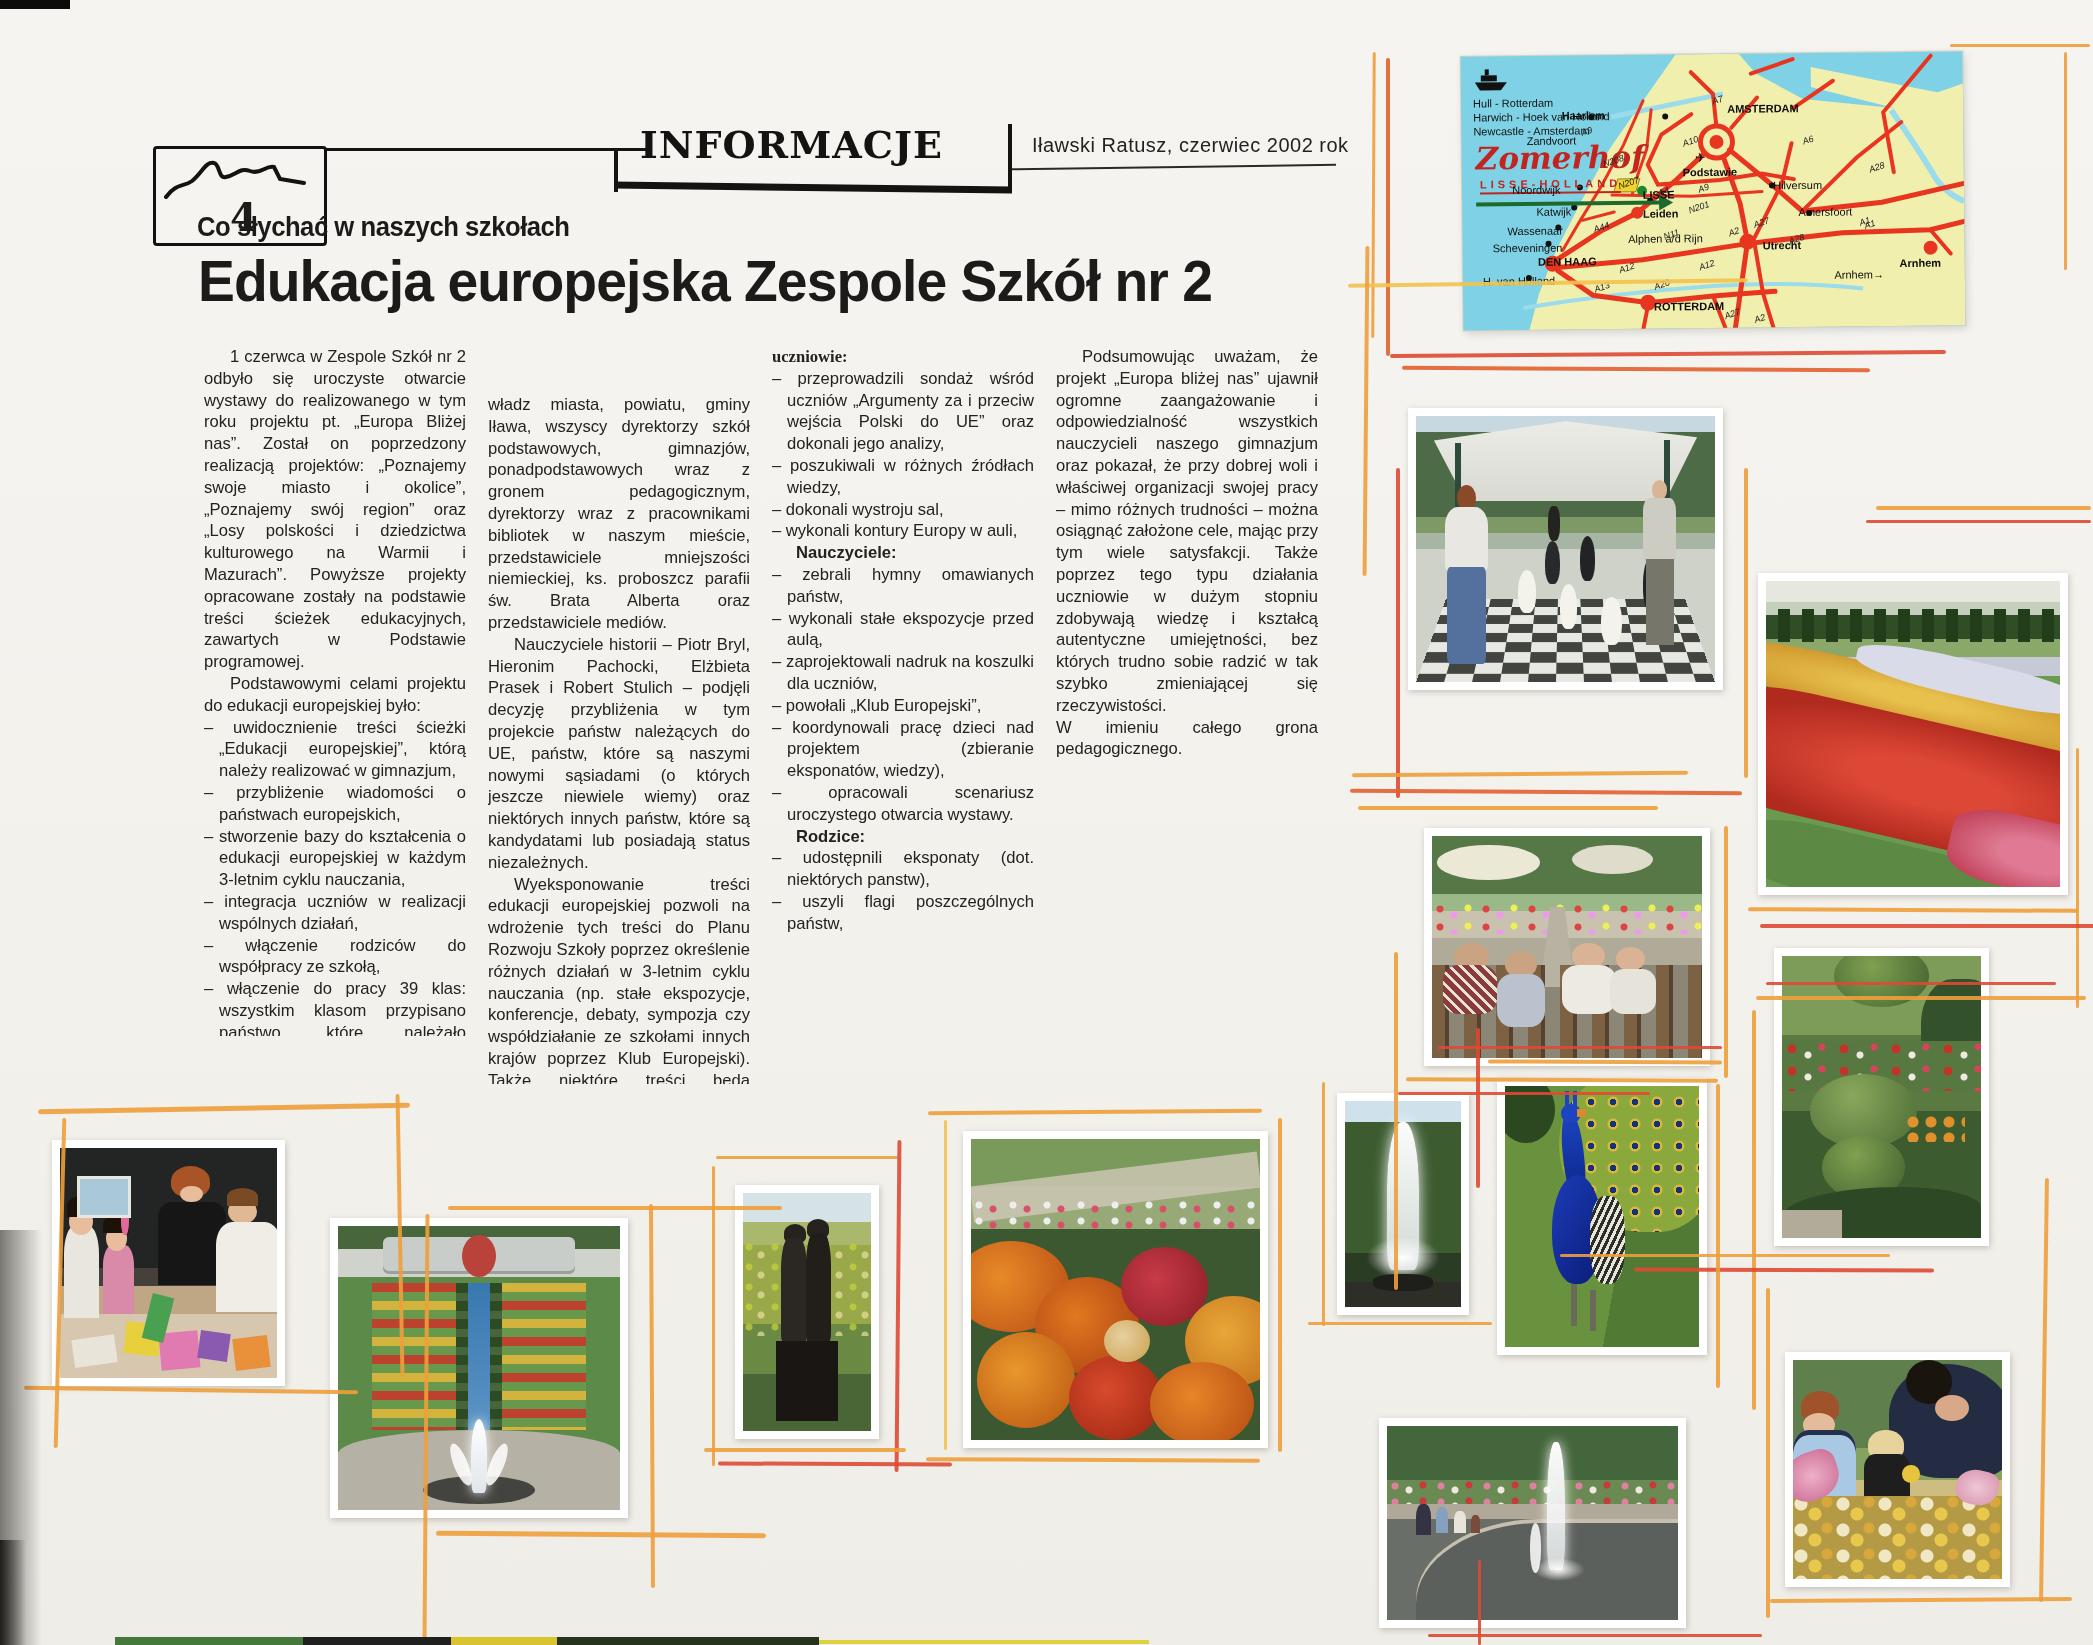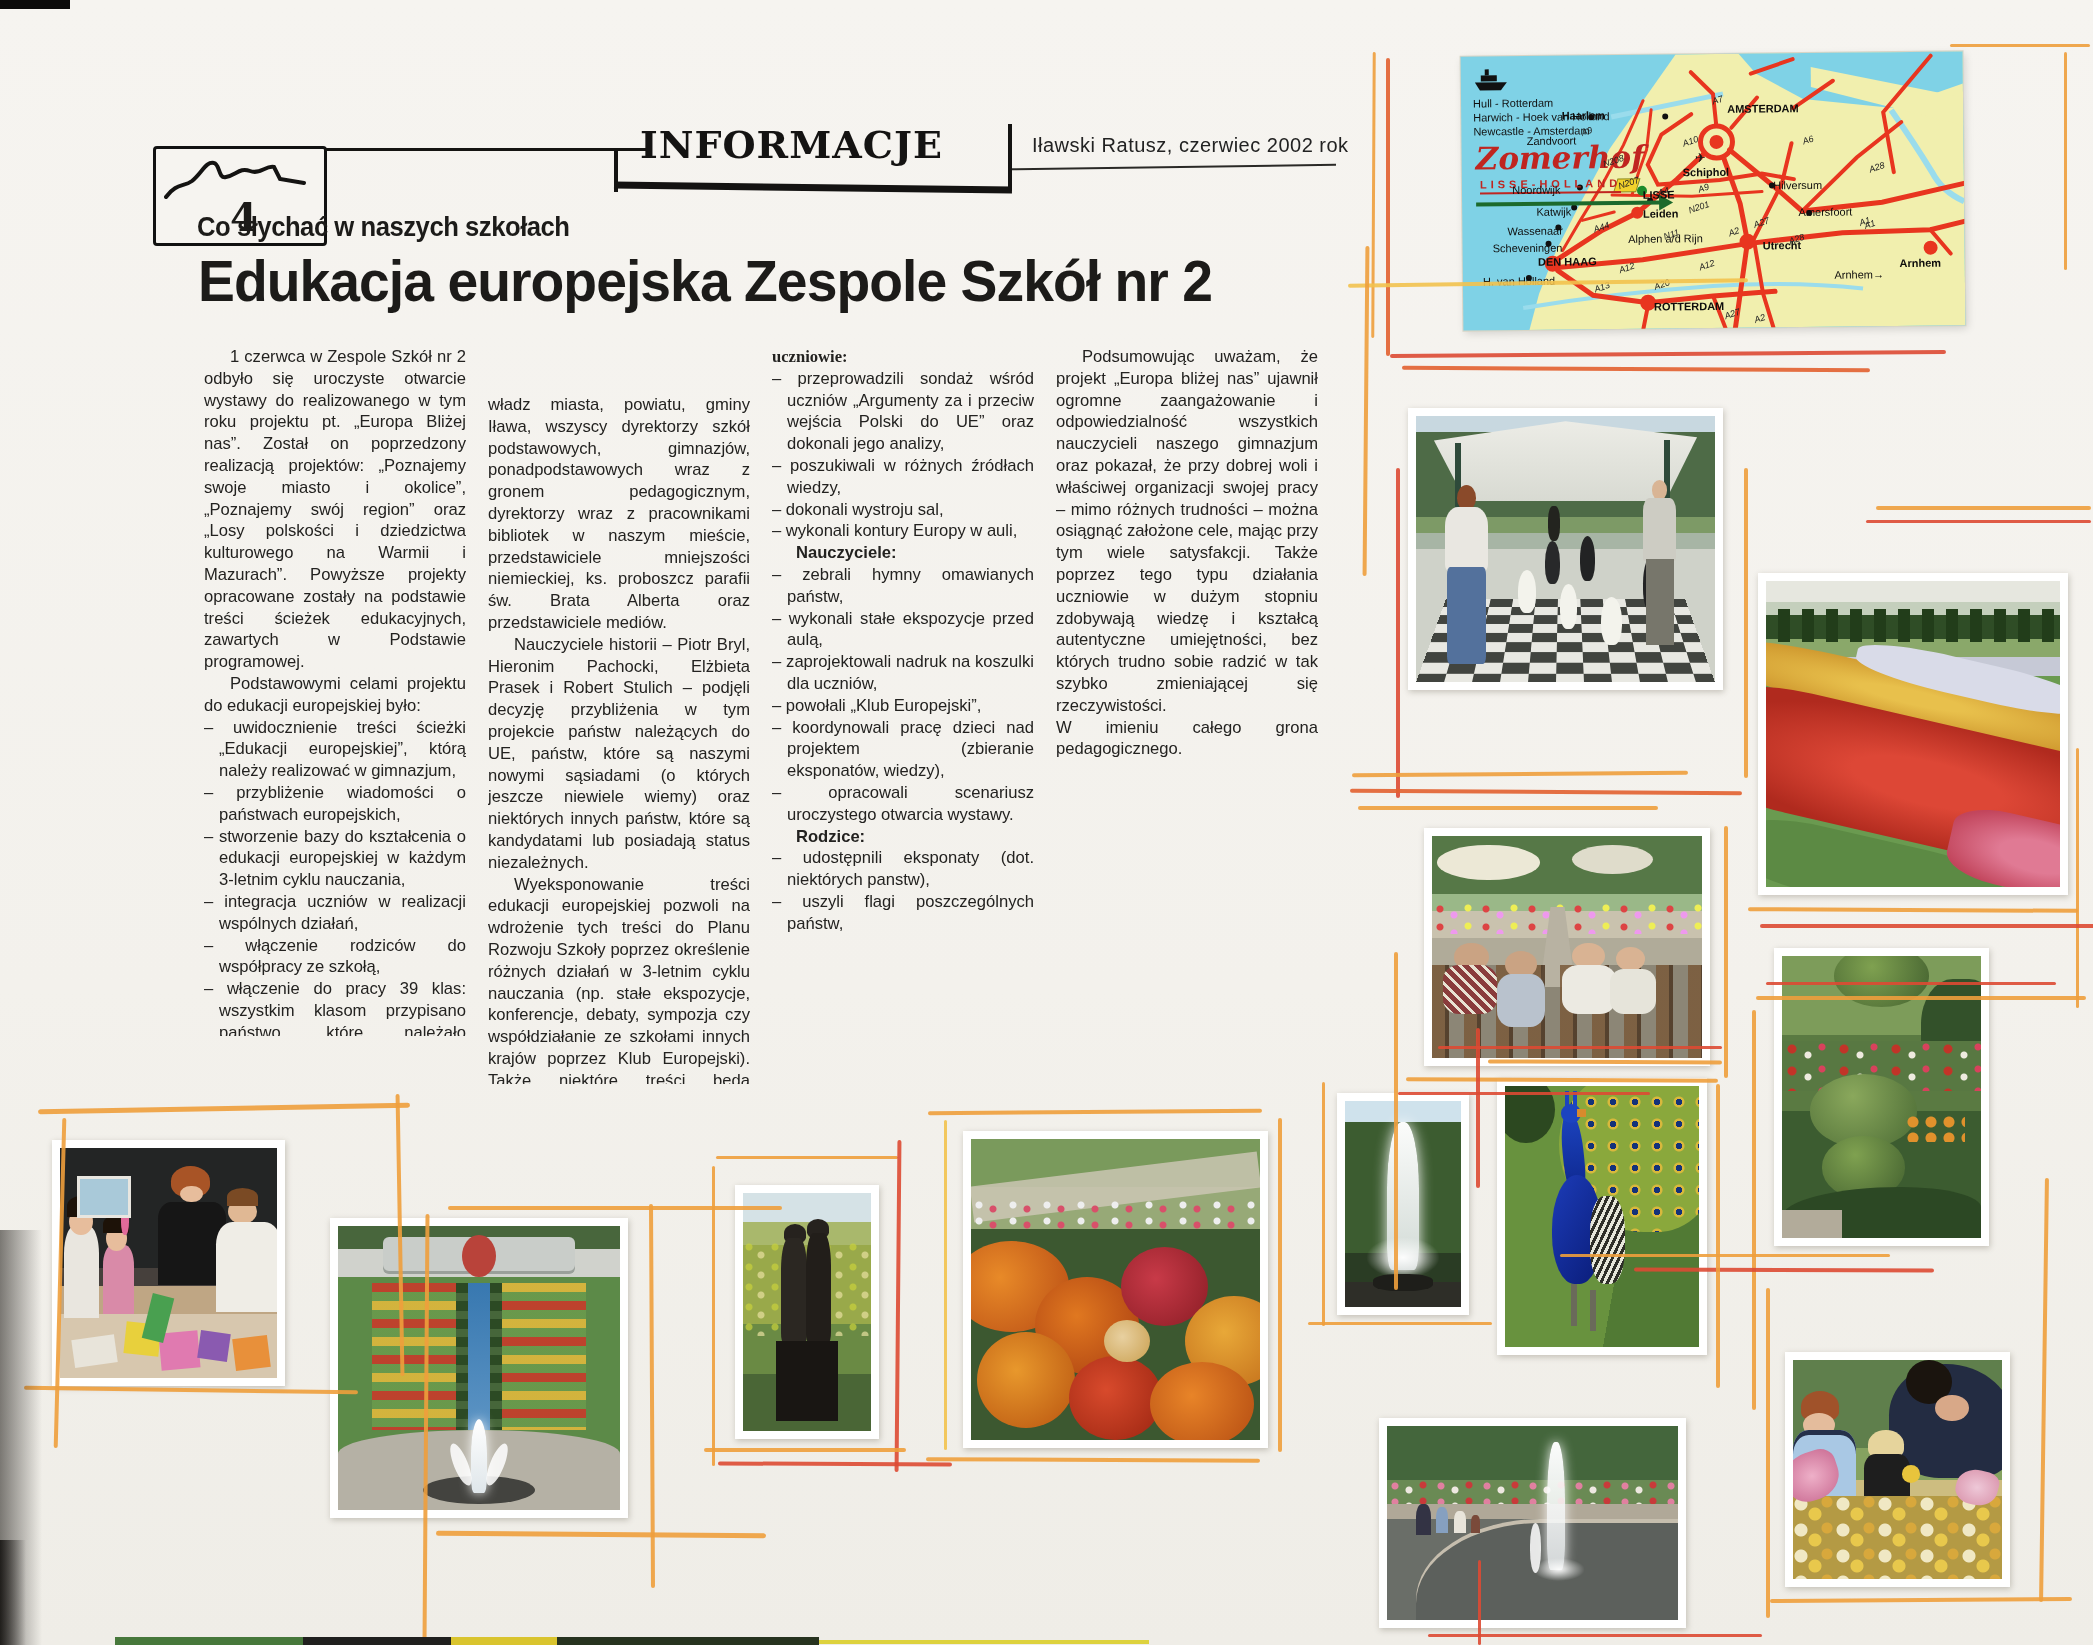--- a/index.html
+++ b/index.html
@@ -183,21 +183,21 @@
         <div>Newcastle - Amsterdam</div>
       </div>
     <div class="map-logo">Zomerhof</div>
     <div class="map-logo-sub">LISSE-HOLLAND</div>
     <div class="map-arrow"></div>
     <div class="plane">✈</div>
     <div class="ab" style="left:0;top:0;width:100%;height:100%;">
         <span class="city b" style="left: 20%; top: 22%;">Haarlem</span>
         <span class="city" style="left: 13%; top: 31%;">Zandvoort</span>
         <span class="city b" style="left: 53%; top: 20%;">AMSTERDAM</span>
-        <span class="city b" style="left: 44%; top: 43%;">Schiphol</span>
+        <span class="city b" style="left: 44%; top: 43%;">Podstawie</span>
         <span class="city" style="left: 10%; top: 49%;">Noordwijk</span>
         <span class="city b" style="left: 36%; top: 51%;">LISSE</span>
         <span class="city" style="left: 10%; top: 57%; margin-left: 24px;">Katwijk</span>
         <span class="city b" style="left: 36%; top: 58%;">Leiden</span>
         <span class="city" style="left: 33%; top: 67%;">Alphen a/d Rijn</span>
         <span class="city" style="left: 62%; top: 48%;">Hilversum</span>
         <span class="city" style="left: 67%; top: 58%;">Amersfoort</span>
         <span class="city" style="left: 9%; top: 64%;">Wassenaar</span>
         <span class="city" style="left: 6%; top: 70%;">Scheveningen</span>
         <span class="city b" style="left: 15%; top: 75%;">DEN HAAG</span>

